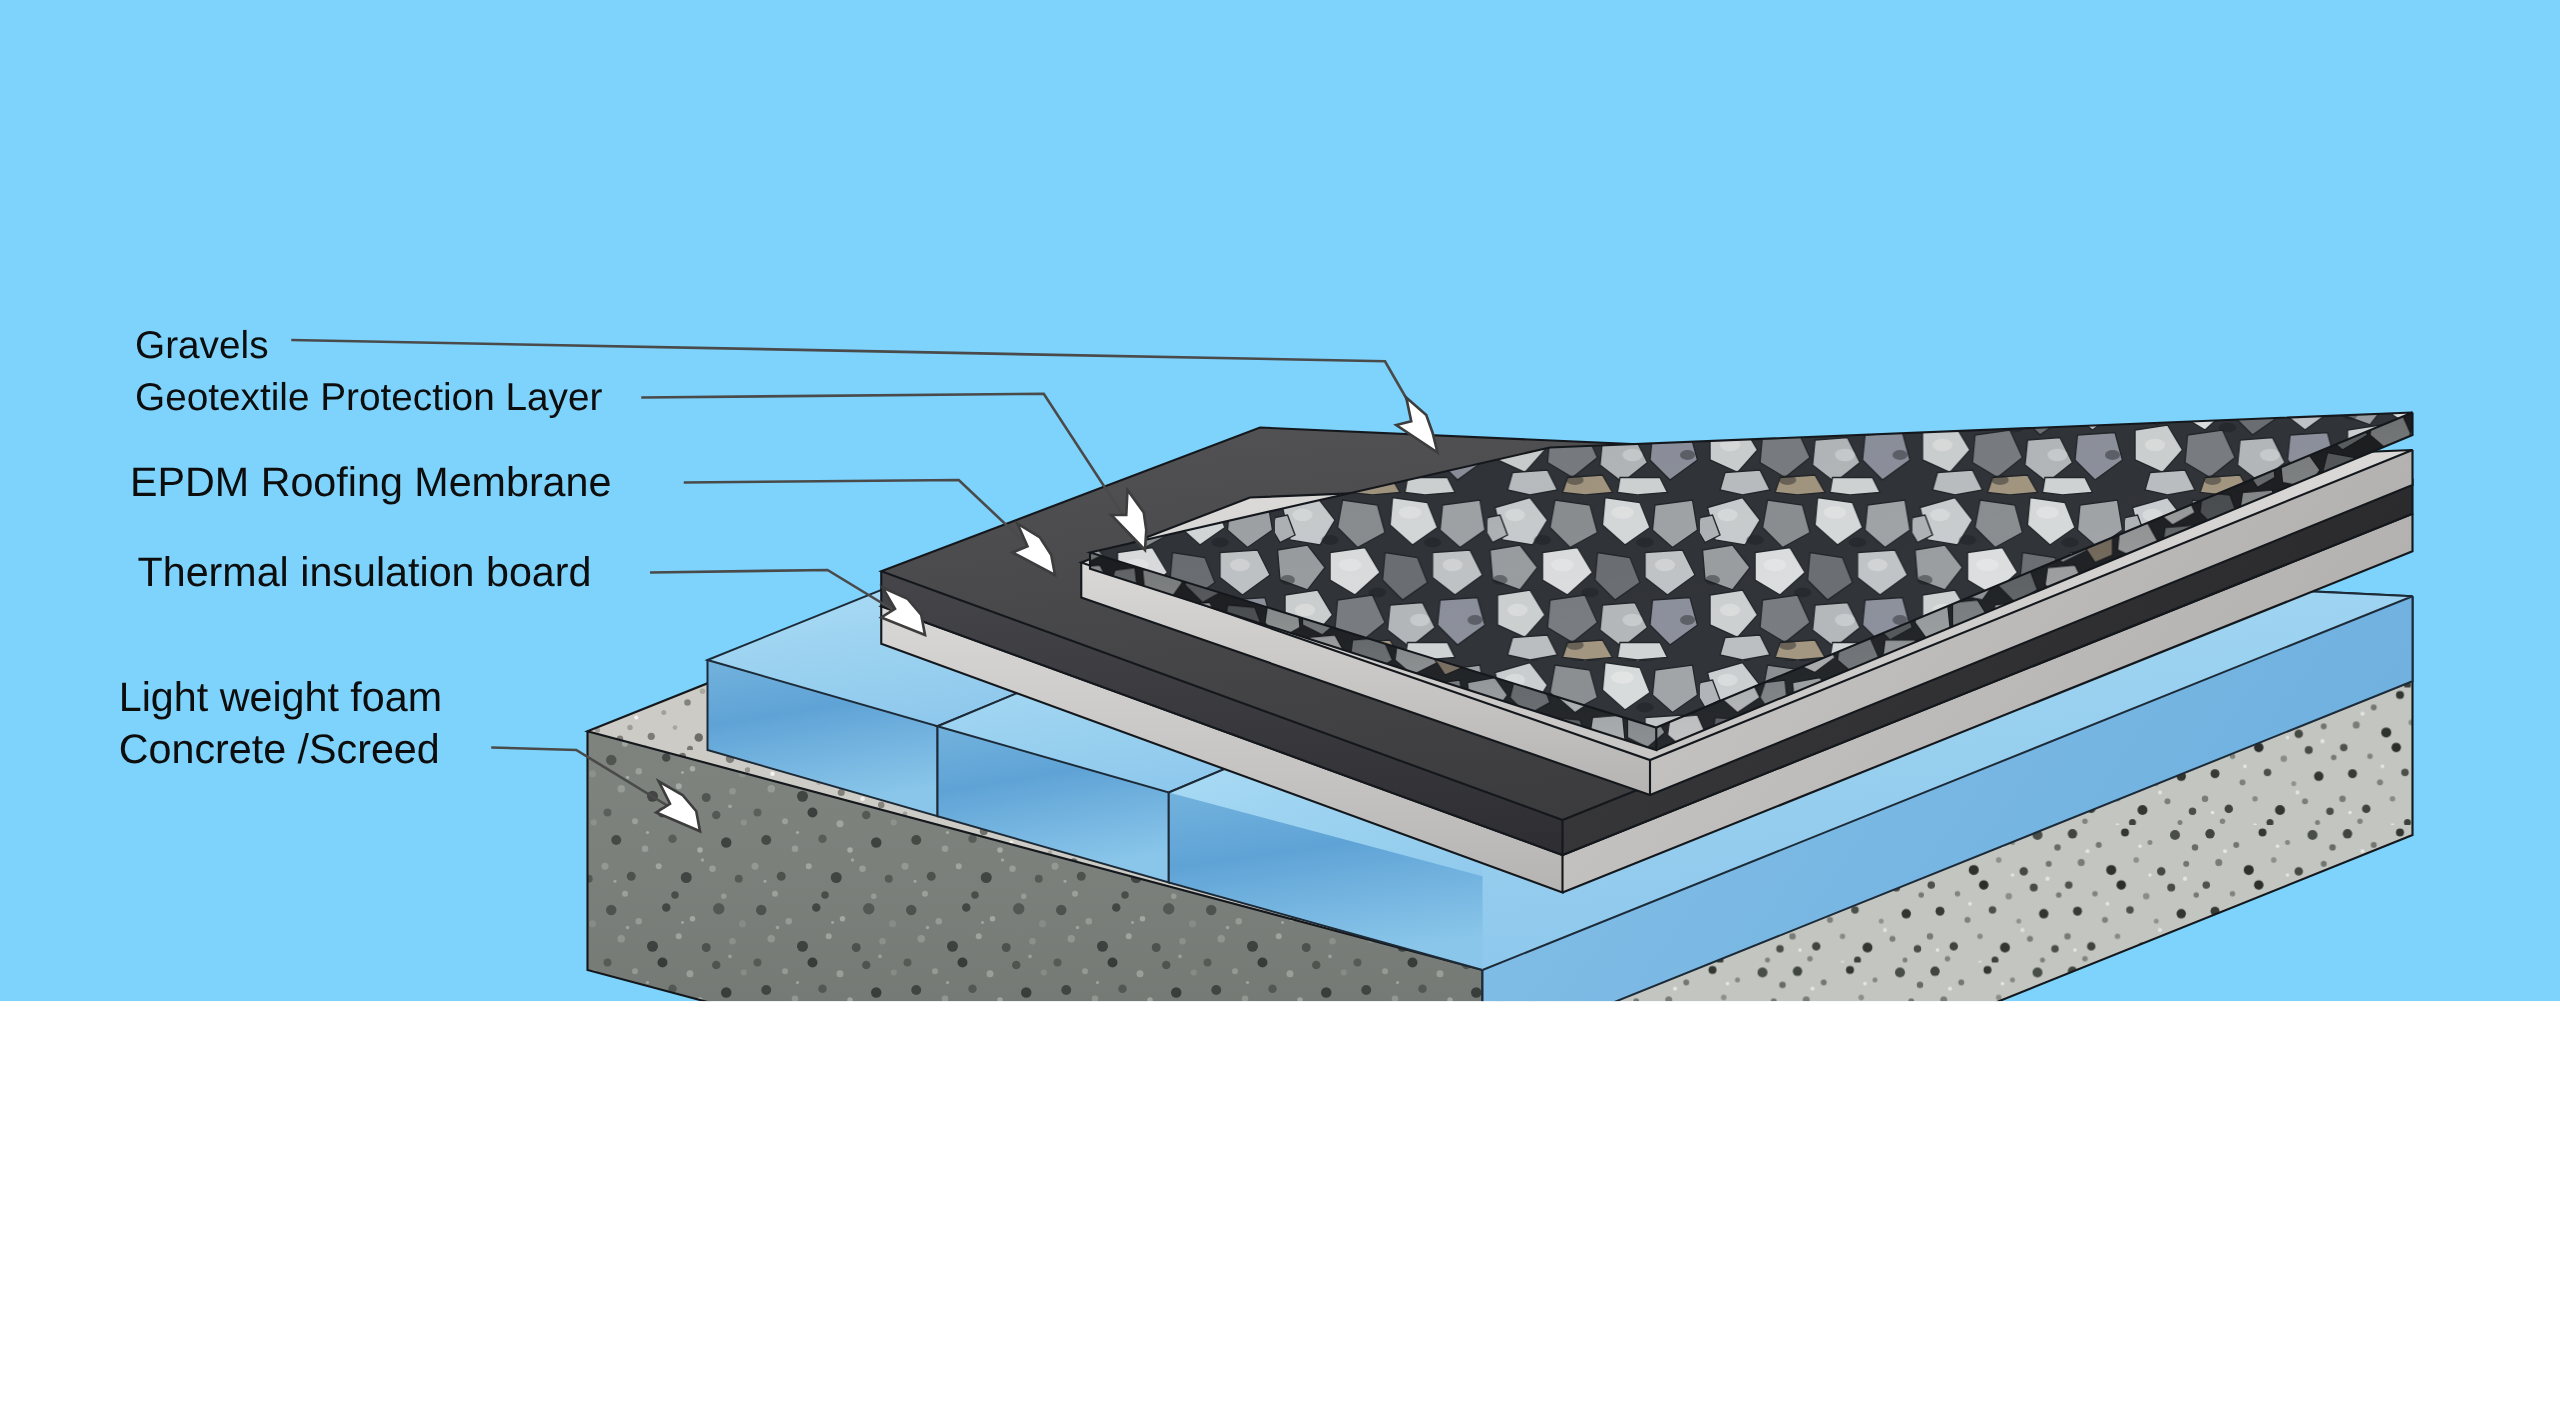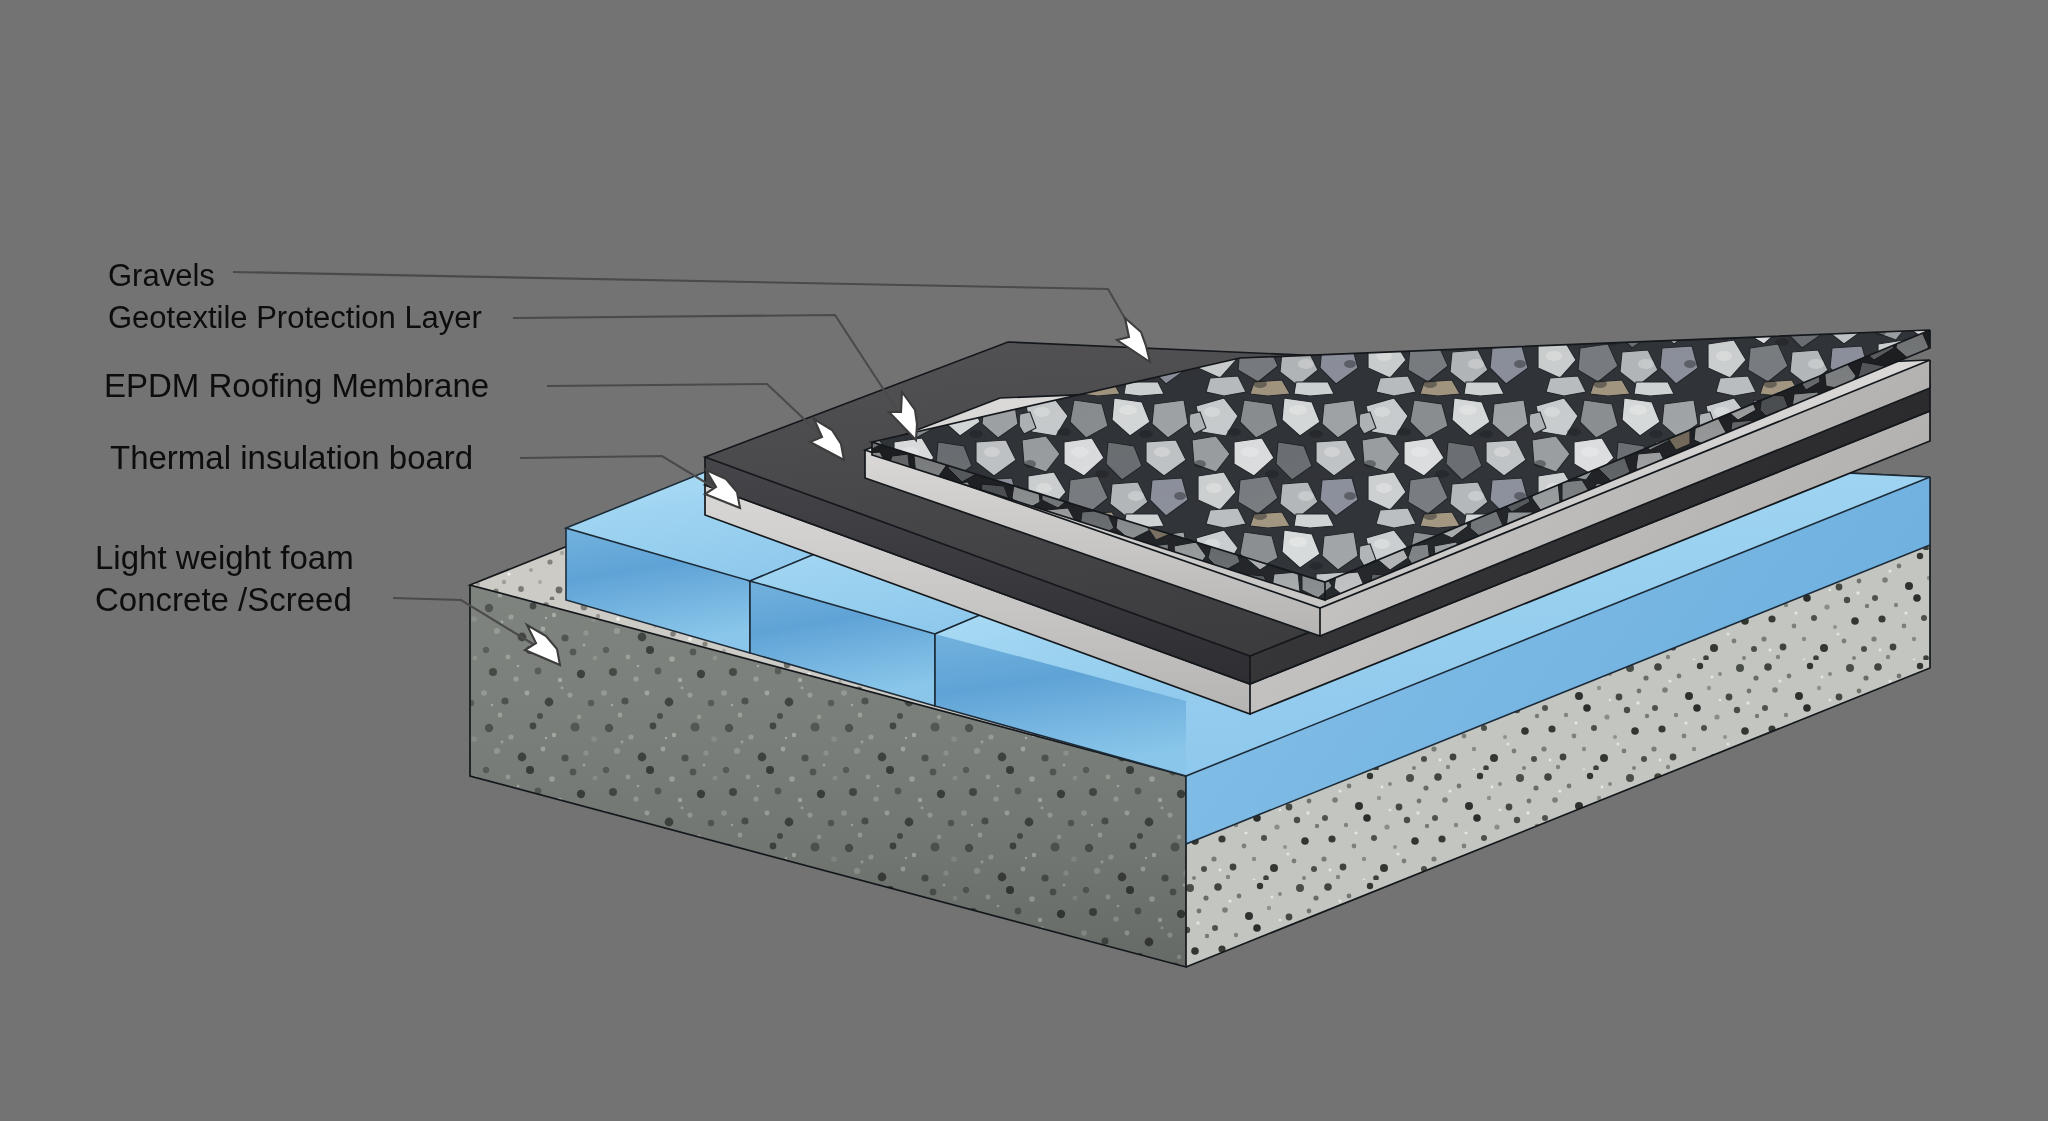--- a/index.html
+++ b/index.html
@@ -4,22 +4,22 @@
 <title>Flat Roof Build-up Diagram</title>
 <style>
   html, body {
     margin: 0;
     padding: 0;
     background: #ffffff;
   }
   #stage {
     position: relative;
     width: 2048px;
-    height: 1121px;
-    background: #737373;
+    height: 801px;
+    background: #7dd3fc;
     overflow: hidden;
     font-family: "Liberation Sans", sans-serif;
   }
   #diagram {
     position: absolute;
     inset: 0;
     width: 2048px;
     height: 1121px;
     display: block;
   }

